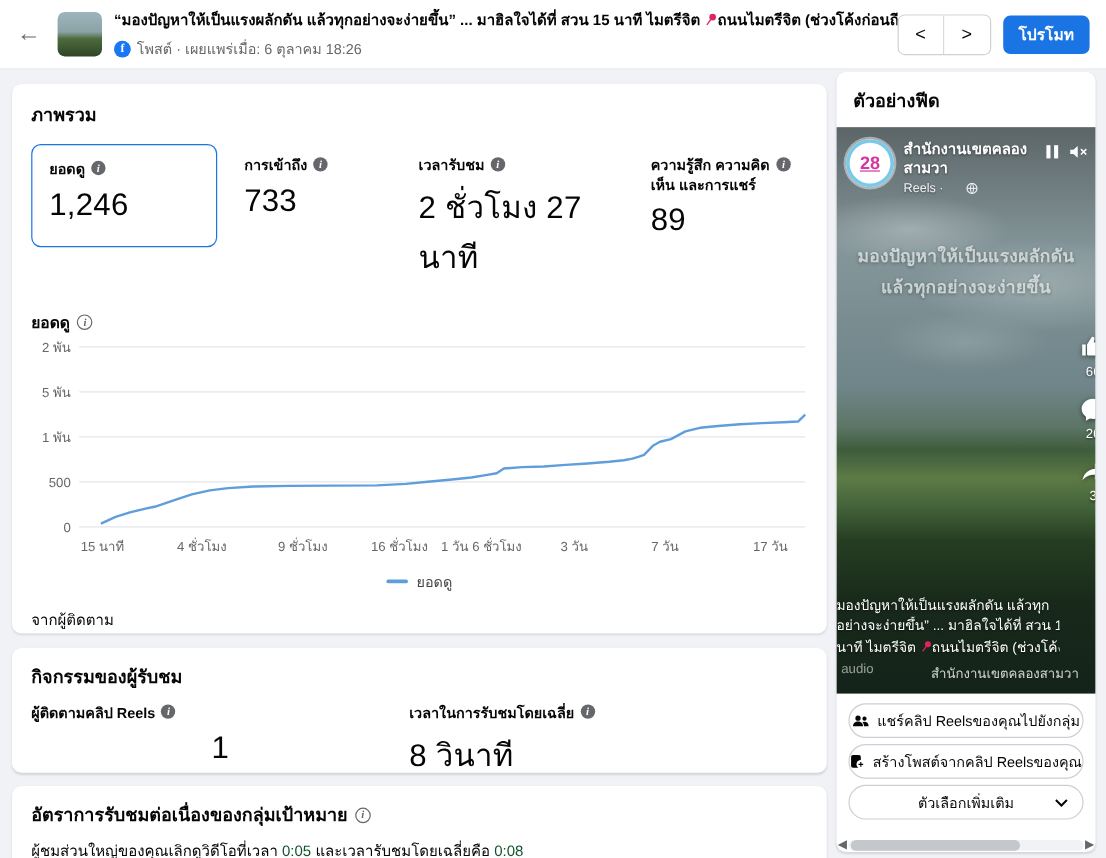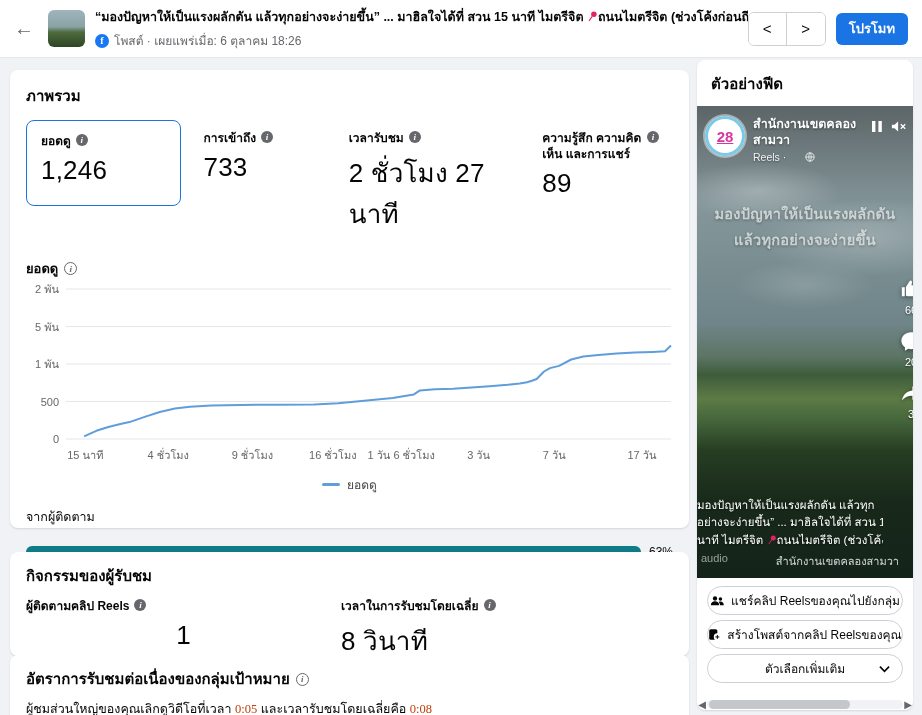--- a/index.html
+++ b/index.html
@@ -20,21 +20,21 @@
   .fb-logo{width:14px;height:14px;border-radius:50%;background:#1877f2;color:#fff;font-weight:bold;
     font-size:10px;display:inline-flex;align-items:center;justify-content:center;font-family:"Liberation Serif",serif;}
   .nav-group{display:flex;border:1px solid #ced0d4;border-radius:6px;overflow:hidden;margin-right:10px;flex:0 0 auto;}
   .nav-btn{width:38px;height:32px;background:#fff;border:none;font-size:15px;color:#050505;cursor:pointer;display:flex;align-items:center;justify-content:center;}
   .nav-btn:first-child{border-right:1px solid #ced0d4;}
   .promote-btn{background:#1b74e4;color:#fff;border:none;border-radius:6px;height:32px;
     padding:0 13px;font-size:13px;font-weight:bold;cursor:pointer;flex:0 0 auto;}
   
   .card{position:absolute;background:#fff;border-radius:8px;box-shadow:0 1px 2px rgba(0,0,0,.12);}
   #card-overview{left:10px;top:70px;width:679px;height:458px;padding:14px 16px;}
-  #card-audience{left:10px;top:552px;width:679px;height:104px;padding:12px 16px;}
+  #card-audience{left:10px;top:540px;width:679px;height:104px;padding:12px 16px;}
   #card-retention{left:10px;top:655px;width:679px;height:90px;padding:12px 16px;}
   #card-feed{left:697px;top:60px;width:216px;height:650px;overflow:hidden;}
   .section-title{font-size:15px;font-weight:bold;}
   
   .stats-row{display:flex;margin-top:12px;align-items:flex-start;}
   .stat{padding:10px 14px 10px 0;}
   .stat.boxed{border:1px solid #1b74e4;border-radius:8px;padding:12px 14px;width:160px;height:86px;margin-right:22px;}
   .stat-label{font-size:12px;font-weight:bold;color:#050505;display:flex;gap:5px;align-items:flex-start;line-height:1.35;}
   .stat-value{font-size:26px;font-weight:400;margin-top:6px;letter-spacing:.2px;}
   .stat:nth-child(2){width:150px;}
@@ -54,21 +54,21 @@
   .dist-label{font-size:12.5px;margin-bottom:18px;}
   .dist-row{display:flex;align-items:center;gap:8px;margin-bottom:9px;}
   .dist-bar{height:12px;border-radius:6px;background:#0e7c87;}
   .dist-pct{font-size:12px;color:#050505;flex:0 0 auto;}
   
   .aud-row{display:flex;margin-top:10px;}
   .aud-stat:first-child{width:315px;}
   
   .ret-title{font-size:15px;font-weight:bold;display:flex;align-items:center;gap:6px;}
   .ret-body{font-size:12.5px;color:#050505;margin-top:8px;}
-  .ret-link{color:#c2410c;cursor:pointer;font-family:Liberation Serif, serif;}
+  .ret-link{color:#14532d;cursor:pointer;}
   
   .feed-title{font-size:15px;font-weight:bold;padding:12px 14px 10px;}
   .video{position:relative;width:216px;height:472px;overflow:hidden;
     background-image:
       radial-gradient(ellipse 120px 40px at 28% 18%, rgba(255,255,255,.28), transparent 70%),
       radial-gradient(ellipse 150px 55px at 78% 28%, rgba(255,255,255,.22), transparent 70%),
       radial-gradient(ellipse 100px 35px at 50% 38%, rgba(255,255,255,.15), transparent 70%),
       linear-gradient(180deg, rgba(0,0,0,.38) 0%, rgba(0,0,0,0) 22%),
       linear-gradient(180deg,#93a2a6 0%,#7f9296 28%,#6f8589 46%,#5c7565 53%,#3e5c3b 57%,#5d7b46 62%,#43633a 67%,#263d22 73%,#18291a 84%,#14231a 100%);}
   .v-head{position:absolute;top:10px;left:8px;right:8px;display:flex;gap:8px;color:#fff;}

